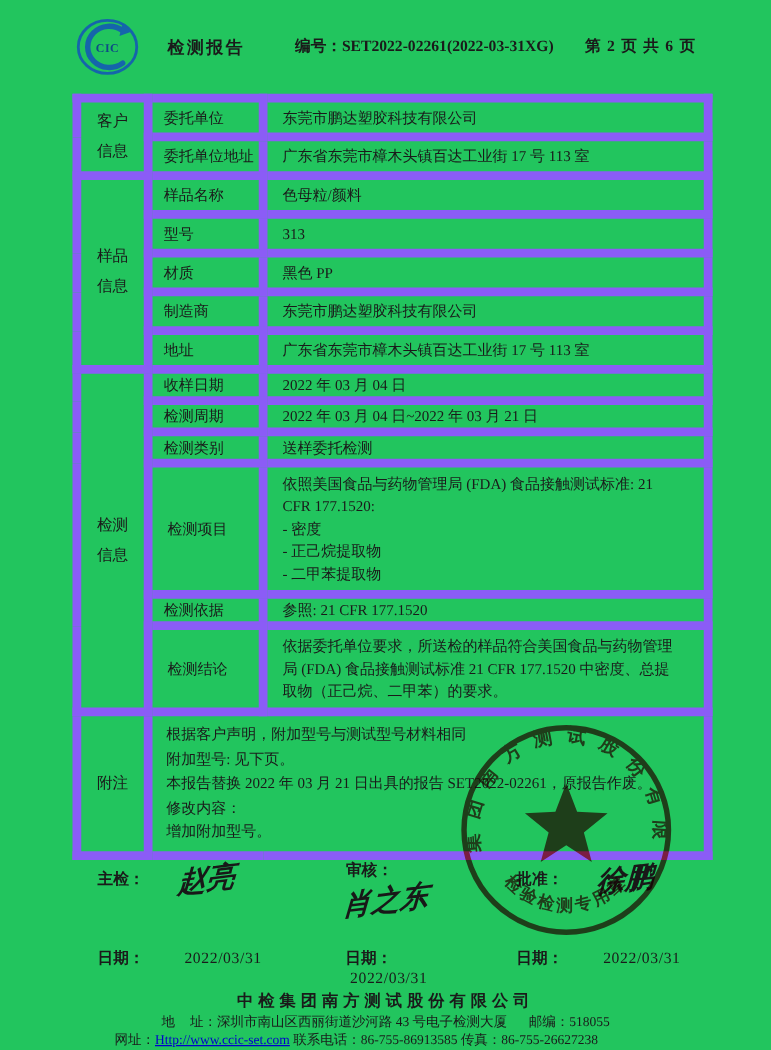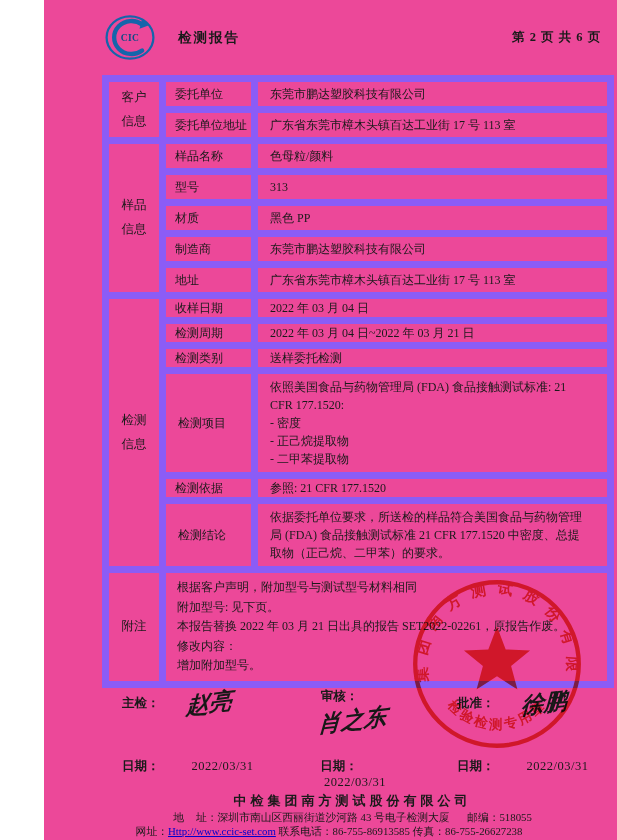--- a/index.html
+++ b/index.html
@@ -2,21 +2,21 @@
 <html><head>
 <meta charset="utf-8">
 <style>
   * { margin:0; padding:0; box-sizing:border-box; }
   html,body { background:#ffffff; }
   body {
     width:617px; height:840px; position:relative; overflow:hidden;
     font-family:"Liberation Serif","DejaVu Serif",serif;
     color:#1a1a1a;
   }
-  .page { position:absolute; inset:0; background:#ec4899;margin-left:44px; }
+  .page { position:absolute; inset:0; background:#22c55e; }
 
   
   .hdr-logo { position:absolute; left:60px; top:14px; }
   .hdr-title { position:absolute; left:134px; top:29px; font-size:13.5px; font-weight:bold; letter-spacing:2px; }
   .hdr-no { position:absolute; left:236px; top:29px; font-size:12.5px; font-weight:bold; }
   .hdr-page { position:absolute; left:468px; top:29px; font-size:12.5px; font-weight:bold; letter-spacing:1px; }
 
   
   .tbl-wrap { position:absolute; left:58px; top:75px; }
   table { border-collapse:collapse; table-layout:fixed; width:505px; }
@@ -59,20 +59,21 @@
 
   <div class="hdr-logo">
     <svg width="52" height="47" viewBox="0 0 60 54">
       <ellipse cx="30" cy="27" rx="27" ry="24.5" fill="none" stroke="#1565ab" stroke-width="2.6"></ellipse>
       <path d="M 44 12 A 20 19 0 1 0 44 42" fill="none" stroke="#1565ab" stroke-width="5" stroke-linecap="round"></path>
       <polygon points="44,5 52,13 41,17" fill="#1565ab"></polygon>
       <text x="30" y="31.5" font-size="11" font-weight="bold" fill="#0e4a86" text-anchor="middle" letter-spacing="0.5">CIC</text>
     </svg>
   </div>
   <div class="hdr-title">检测报告</div>
+  <div class="hdr-no">编号：SET2022-02261(2022-03-31XG)</div>
   <div class="hdr-page">第 2 页 共 6 页</div>
 
   <div class="tbl-wrap">
     <table>
       <colgroup>
           <col style="width:57px">
           <col style="width:92px">
           <col style="width:356px">
         </colgroup>
       <tbody>

